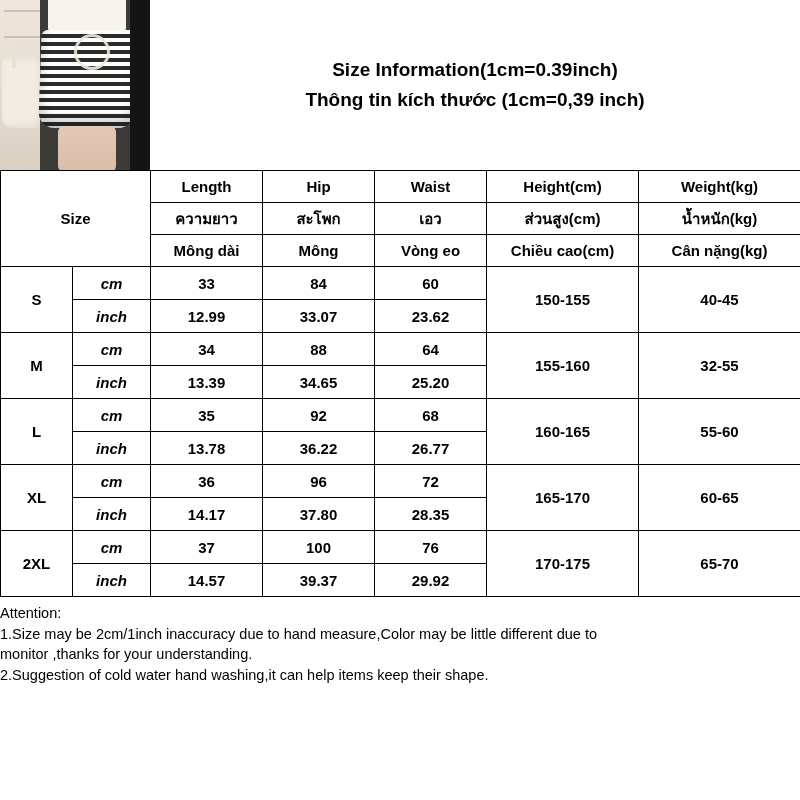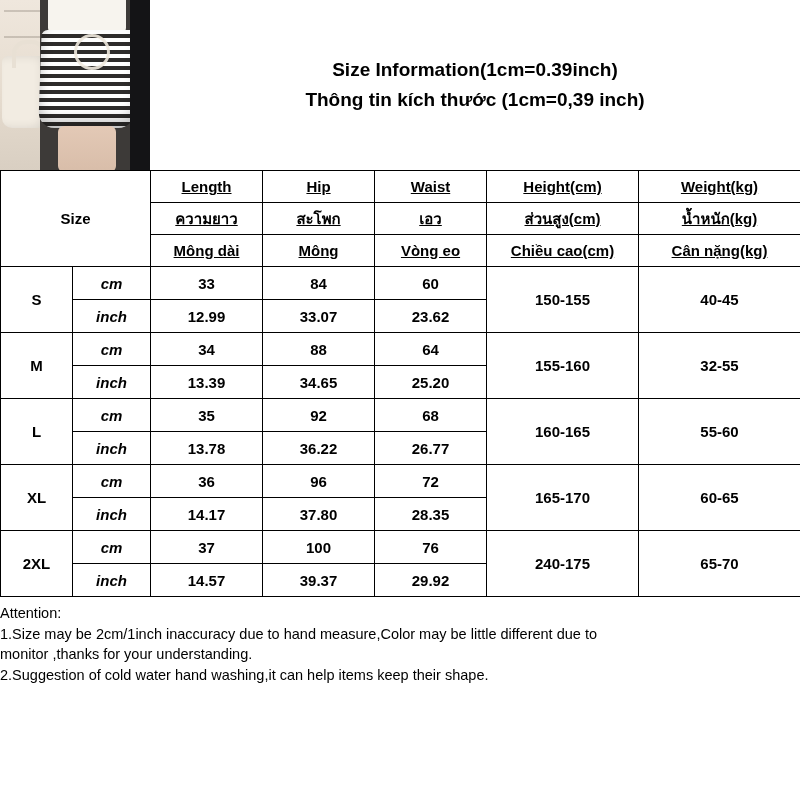--- a/index.html
+++ b/index.html
@@ -147,21 +147,20 @@
   .col-unit   { width: 78px; }
   .col-len    { width: 112px; }
   .col-hip    { width: 112px; }
   .col-waist  { width: 112px; }
   .col-height { width: 152px; }
   .col-weight { width: 162px; }
 
   .hdr-cell {
     height: 31px;
     font-size: 15px;
-    text-decoration: underline;
   }
   .hdr-size {
     font-size: 23px;
     font-weight: bold;
   }
   .row-cell { height: 32px; }
   .size-label {
     font-size: 17px;
     font-weight: bold;
   }
@@ -300,21 +299,21 @@
         <td class="row-cell val-cell">37.80</td>
         <td class="row-cell val-cell">28.35</td>
       </tr>
 
       <tr>
         <td class="size-label" rowspan="2">2XL</td>
         <td class="row-cell unit-cell">cm</td>
         <td class="row-cell val-cell">37</td>
         <td class="row-cell val-cell">100</td>
         <td class="row-cell val-cell">76</td>
-        <td class="hw-cell" rowspan="2">240-175</td>
+        <td class="hw-cell" rowspan="2">170-175</td>
         <td class="hw-cell" rowspan="2">65-70</td>
       </tr>
       <tr>
         <td class="row-cell unit-cell">inch</td>
         <td class="row-cell val-cell">14.57</td>
         <td class="row-cell val-cell">39.37</td>
         <td class="row-cell val-cell">29.92</td>
       </tr>
     </tbody>
   </table>

